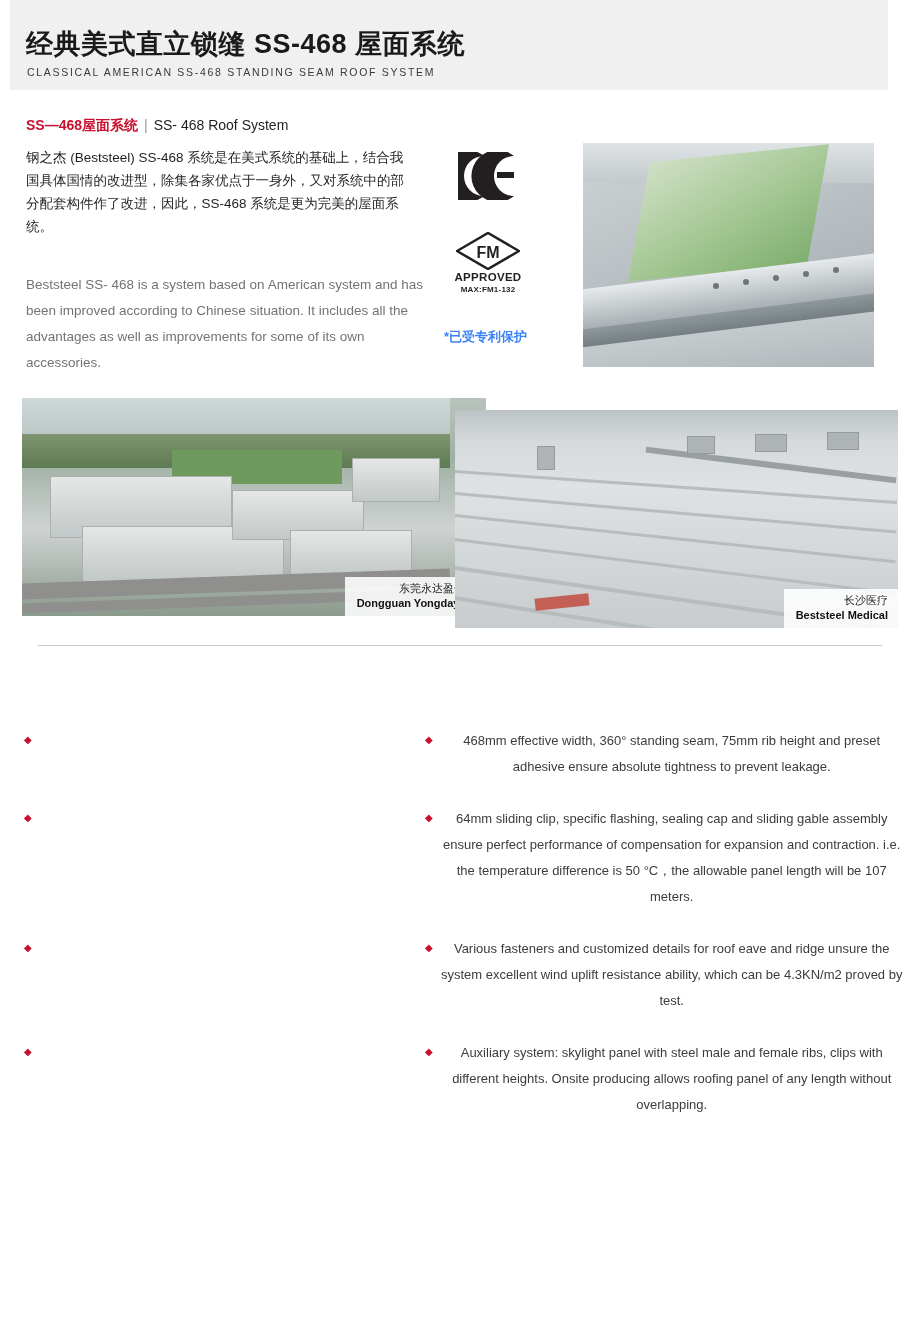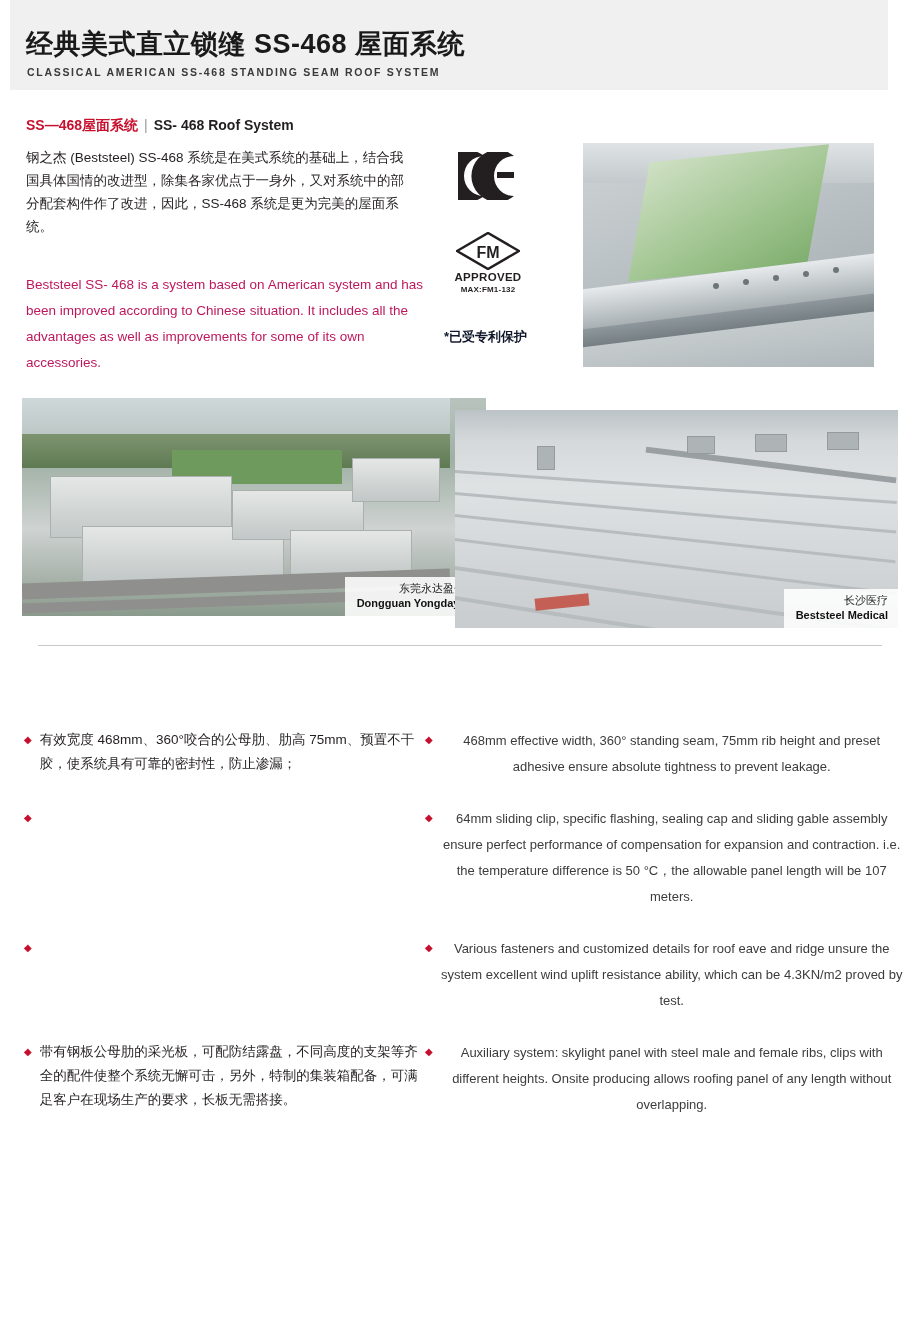--- a/index.html
+++ b/index.html
@@ -40,55 +40,55 @@
     font-size: 27px;
     font-weight: bold;
     letter-spacing: 0.5px;
     color: #1a1a1a;
   }
   .header-sub {
     position: absolute;
     left: 27px;
     top: 66px;
     font-size: 10.5px;
-    font-weight: bold;
+    font-weight: normal;
     letter-spacing: 1.7px;
     color: #3a3a3a;
   }
 
   
   .sec-title {
     position: absolute;
     left: 26px;
     top: 117px;
     font-size: 14px;
     font-weight: bold;
     white-space: nowrap;
   }
   .sec-title .cn { color: #c8102e; }
   .sec-title .divider { color: #999; padding: 0 6px; font-weight: normal; }
-  .sec-title .en { color: #231f20; font-weight: bold; }
+  .sec-title .en { color: #231f20; font-weight: normal; }
 
   .cn-para {
     position: absolute;
     left: 26px;
     top: 146px;
     width: 390px;
     font-size: 13.5px;
     line-height: 23px;
     color: #231f20;
   }
   .en-para {
     position: absolute;
     left: 26px;
     top: 272px;
     width: 410px;
     font-size: 13.5px;
     line-height: 26px;
-    color: #be185d;
+    color: #737373;
   }
 
   
   .ce-mark {
     position: absolute;
     left: 458px;
     top: 152px;
     width: 62px;
     height: 48px;
   }
@@ -116,21 +116,21 @@
     font-weight: bold;
     letter-spacing: 0.2px;
     margin-top: 2px;
   }
   .patent-note {
     position: absolute;
     left: 444px;
     top: 328px;
     font-size: 13px;
     font-weight: bold;
-    color: #0f172a;
+    color: #3b82f6;
   }
 
   
   .photo {
     position: absolute;
     overflow: hidden;
   }
   .photo-caption {
     position: absolute;
     right: 0;
@@ -398,21 +398,20 @@
   </div>
 </div>
 
 <div class="divider-line"></div>
 
 <div class="features">
 
   <div class="feature-row">
     <div class="feature-col left">
       <span class="bullet">◆</span>
-      <span class="feature-text-cn">有效宽度 468mm、360°咬合的公母肋、肋高 75mm、预置不干胶，使系统具有可靠的密封性，防止渗漏；</span>
     </div>
     <div class="feature-col right">
       <span class="bullet">◆</span>
       <span class="feature-text-en">468mm effective width, 360° standing seam, 75mm rib height and preset adhesive ensure absolute tightness to prevent leakage.</span>
     </div>
   </div>
 
   <div class="feature-row">
     <div class="feature-col left">
       <span class="bullet">◆</span>
@@ -429,21 +428,20 @@
     </div>
     <div class="feature-col right">
       <span class="bullet">◆</span>
       <span class="feature-text-en">Various fasteners and customized details for roof eave and ridge unsure the system excellent wind uplift resistance ability, which can be 4.3KN/m2 proved by test.</span>
     </div>
   </div>
 
   <div class="feature-row">
     <div class="feature-col left">
       <span class="bullet">◆</span>
-      <span class="feature-text-cn">带有钢板公母肋的采光板，可配防结露盘，不同高度的支架等齐全的配件使整个系统无懈可击，另外，特制的集装箱配备，可满足客户在现场生产的要求，长板无需搭接。</span>
     </div>
     <div class="feature-col right">
       <span class="bullet">◆</span>
       <span class="feature-text-en">Auxiliary system: skylight panel with steel male and female ribs, clips with different heights. Onsite producing allows roofing panel of any length without overlapping.</span>
     </div>
   </div>
 
 </div>
 
 </body></html>

